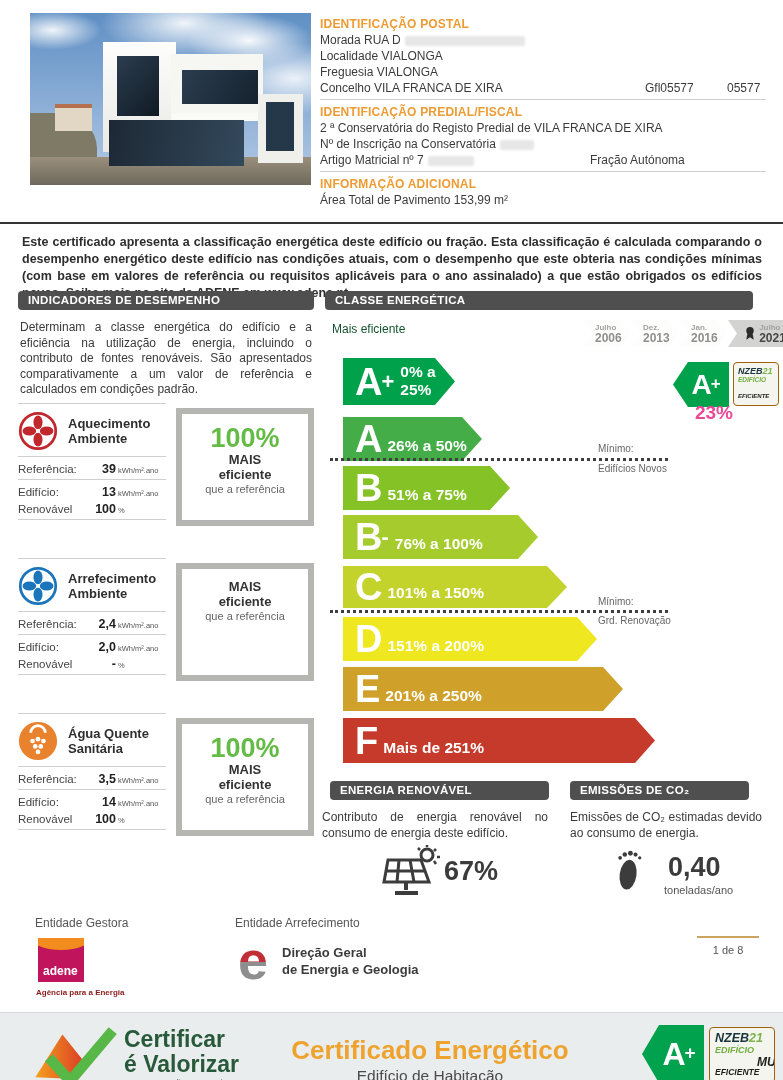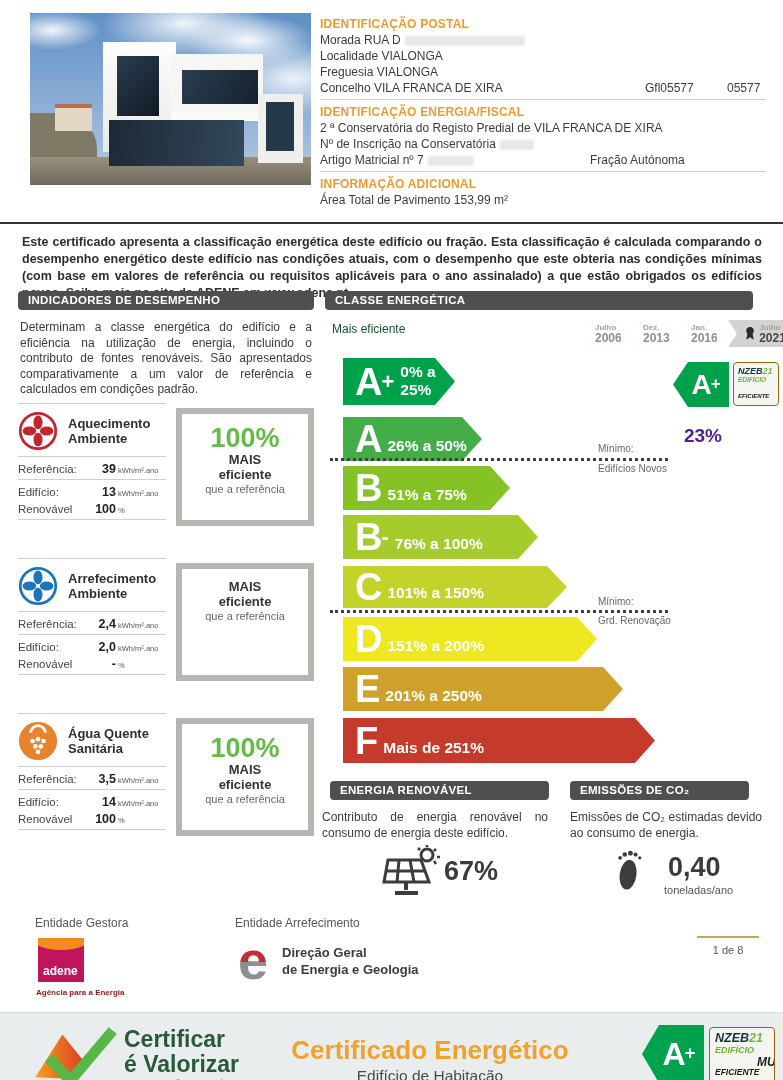--- a/index.html
+++ b/index.html
@@ -94,21 +94,21 @@
   .bar-letter sup{font-size:22px;font-weight:bold;vertical-align:6px;letter-spacing:0;}
   .bar-range{font-size:15.5px;font-weight:bold;margin-left:6px;align-self:flex-end;margin-bottom:6px;}
   .dots{left:330px;width:338px;border-top:3px dotted #3f3f3f;height:0;}
   .d1{top:458px;} .d2{top:610px;}
   .minlbl{left:598px;width:130px;font-size:10px;color:#666;line-height:11px;}
   .res-arrow{left:673px;top:362px;width:56px;height:45px;background:#00a14b;display:flex;align-items:center;
              justify-content:center;padding-left:10px;box-sizing:border-box;color:#fff;
              clip-path:polygon(15px 0,100% 0,100% 100%,15px 100%,0 50%);}
   .res-arrow .bar-letter{font-size:28px;}
   .res-arrow .bar-letter sup{font-size:17px;vertical-align:5px;}
-  .res-pct{left:673px;top:425px;width:60px;text-align:center;font-size:19px;font-weight:bold;color:#4c1d95;}
+  .res-pct{left:673px;top:402px;width:60px;text-align:right;font-size:19px;font-weight:bold;color:#ec4899;}
 
   .nzeb{background:#f5f5f0;border:1px solid #a16207;border-radius:4px;box-sizing:border-box;
         font-style:italic;text-align:left;padding:3px 4px;overflow:hidden;}
   .nzeb-sm{left:733px;top:362px;width:46px;height:44px;}
   .nz1{font-size:9px;font-weight:bold;color:#17333c;line-height:10px;}
   .nz1 .nzg{color:#7cb34a;}
   .nz2{font-size:6.5px;font-weight:bold;color:#6fae3f;line-height:8px;}
   .nz3{font-size:8.5px;font-weight:bold;color:#1d1d1b;line-height:9px;padding-left:42px;}
   .nz4{font-size:6px;font-weight:bold;color:#1d1d1b;line-height:7px;}
 
@@ -171,21 +171,21 @@
     <div class="orange-h">IDENTIFICAÇÃO POSTAL</div>
     <div class="idrow"><span>Morada RUA D</span><span class="redact" style="width:120px"></span></div>
     <div class="idrow">Localidade VIALONGA</div>
     <div class="idrow">Freguesia VIALONGA</div>
     <div class="idrow">
       <span>Concelho VILA FRANCA DE XIRA</span>
       <span class="ref-a">Gfl05577</span>
       <span class="ref-b">05577</span>
     </div>
     <div class="hair" style="margin:3px 0 4px;"></div>
-    <div class="orange-h">IDENTIFICAÇÃO ENERGIA/FISCAL</div>
+    <div class="orange-h">IDENTIFICAÇÃO PREDIAL/FISCAL</div>
     <div class="idrow">2 ª Conservatória do Registo Predial de VILA FRANCA DE XIRA</div>
     <div class="idrow"><span>Nº de Inscrição na Conservatória</span><span class="redact" style="width:34px"></span></div>
     <div class="idrow">
       <span>Artigo Matricial nº 7</span><span class="redact" style="width:46px"></span>
       <span class="fracao">Fração Autónoma</span>
     </div>
     <div class="hair" style="margin:3px 0 4px;"></div>
     <div class="orange-h">INFORMAÇÃO ADICIONAL</div>
     <div class="idrow">Área Total de Pavimento 153,99 m²</div>
   </div>

